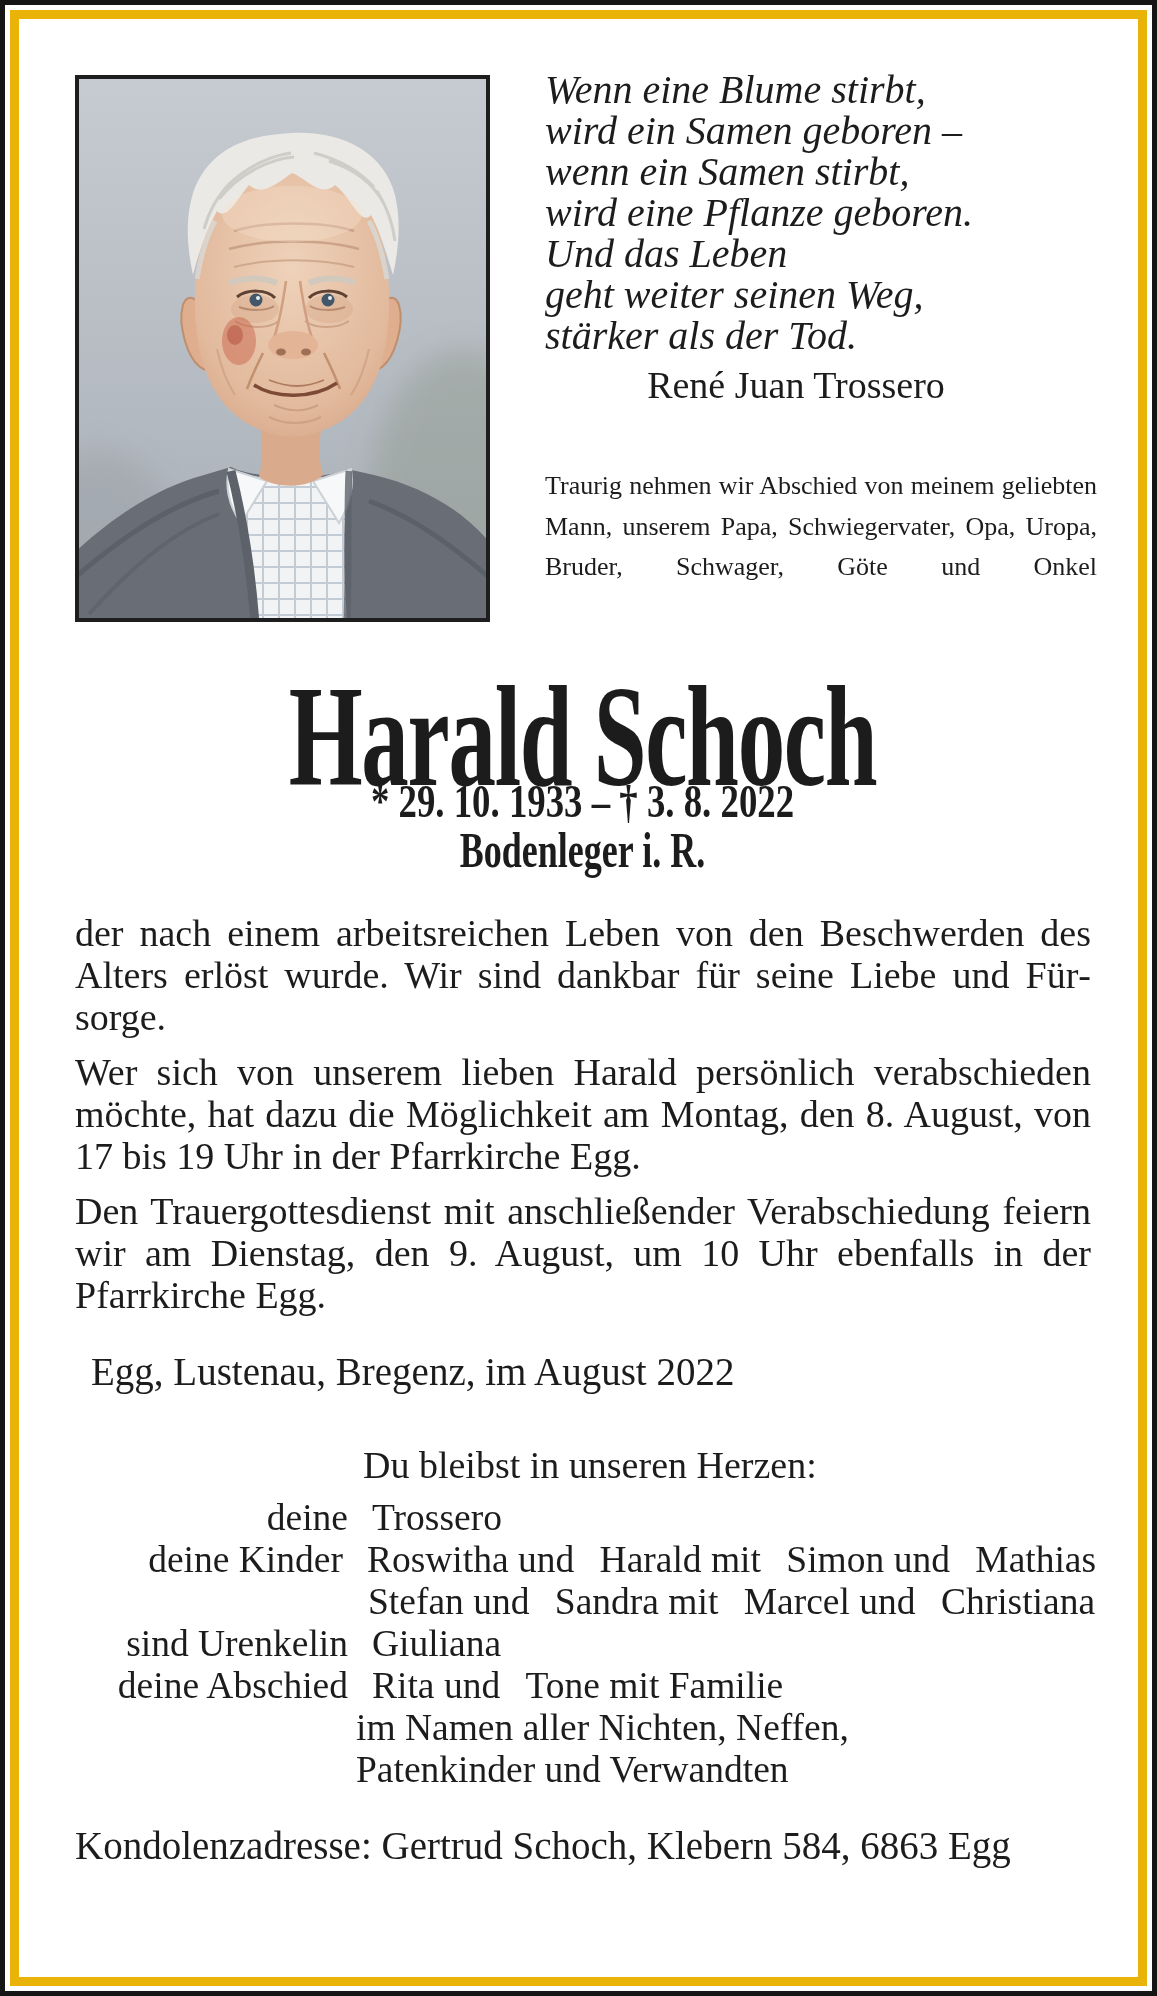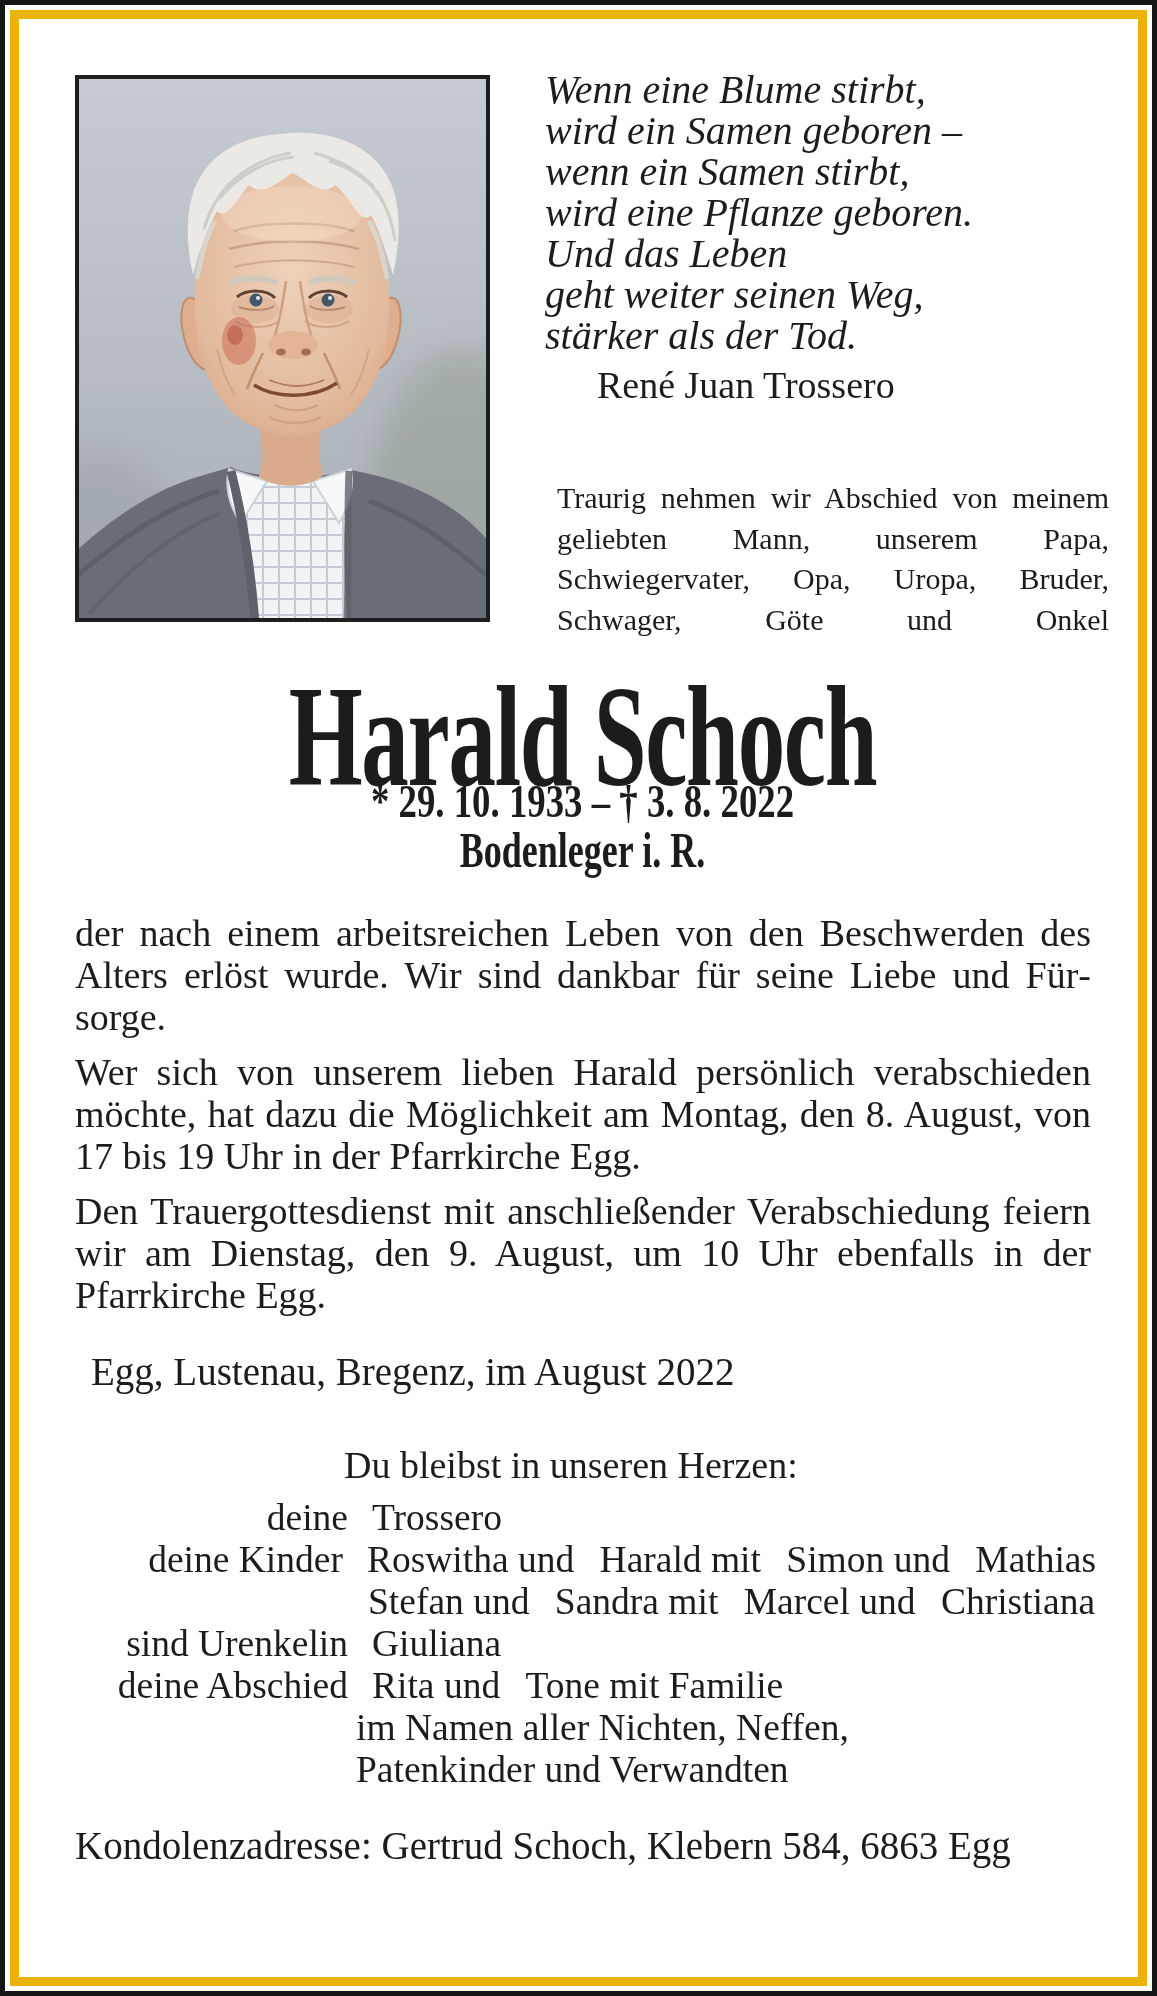--- a/index.html
+++ b/index.html
@@ -30,27 +30,27 @@
     background:#b9bfc6;
   }
   .photo svg{display:block;width:100%;height:100%;}
   .poem{
     position:absolute;left:526px;top:50px;width:450px;
     font-style:italic;font-size:40px;line-height:41px;
   }
   .poem-line{white-space:nowrap;}
   .poem-attr{
     margin-top:9px;padding-left:52px;
-    font-style:normal;font-size:38px;white-space:nowrap;
+    font-style:normal;font-size:38px;white-space:nowrap;text-align:center;
   }
   .intro{
     position:absolute;left:526px;top:447px;width:552px;
-    font-size:30px;line-height:40.5px;
+    font-size:26px;line-height:40.5px;
     text-align:justify;text-align-last:justify;
-    margin:12px;
+    margin:0;
   }
   .name{
     position:absolute;left:56px;top:646px;width:1015px;
     margin:0;text-align:center;
     font-size:144px;line-height:144px;font-weight:bold;
     white-space:nowrap;
     transform:scaleX(0.66);
     transform-origin:50% 50%;
     letter-spacing:-2px;
   }
@@ -69,21 +69,21 @@
   .body-block{
     position:absolute;left:56px;top:893px;width:1016px;
     font-size:38px;line-height:42px;
   }
   .body-par{margin:0 0 13px 0;text-align:justify;}
   .place-date{
     position:absolute;left:56px;top:1330px;width:1016px;
     font-size:39px;white-space:nowrap;
   }
   .farewell{
-    position:absolute;left:325px;top:1424px;
+    position:absolute;left:344px;top:1424px;
     font-size:38px;white-space:nowrap;text-align:center;
   }
   .mourners{
     position:absolute;left:56px;top:1478px;width:1016px;
     font-size:37.5px;line-height:42px;
   }
   .mourner-row{display:flex;justify-content:center;}
   .mourner-label{
     flex:0 0 auto;width:273px;text-align:right;padding-right:8px;
     white-space:nowrap;

